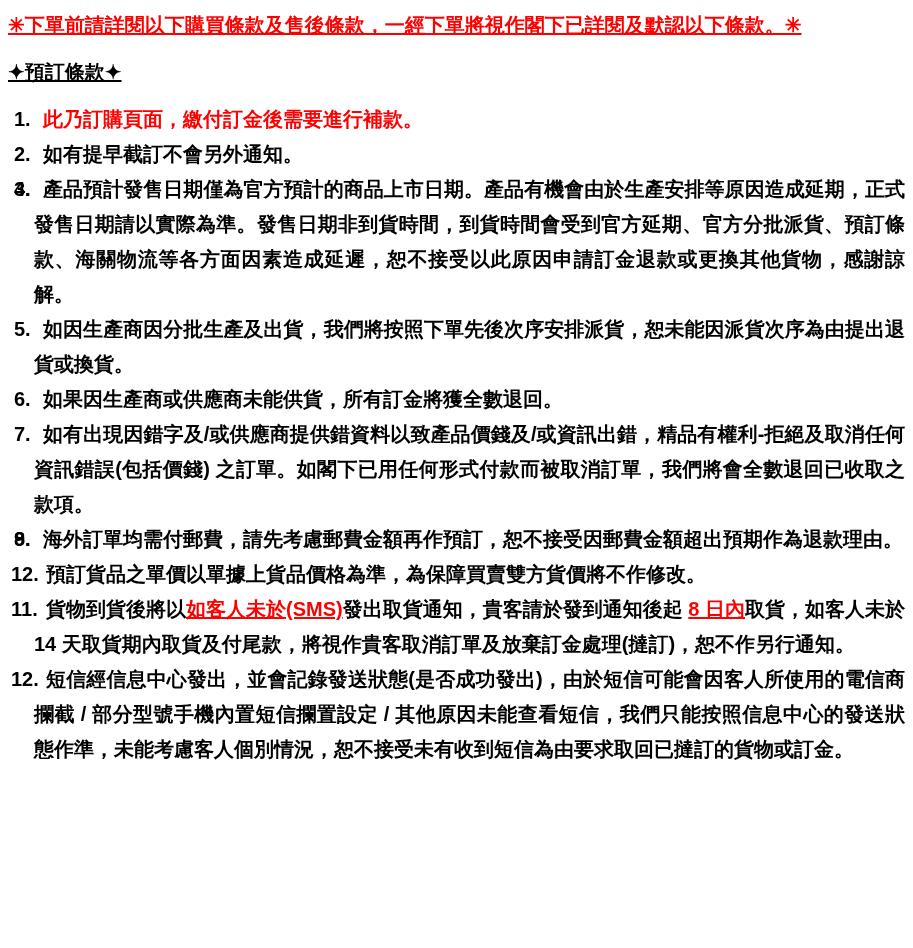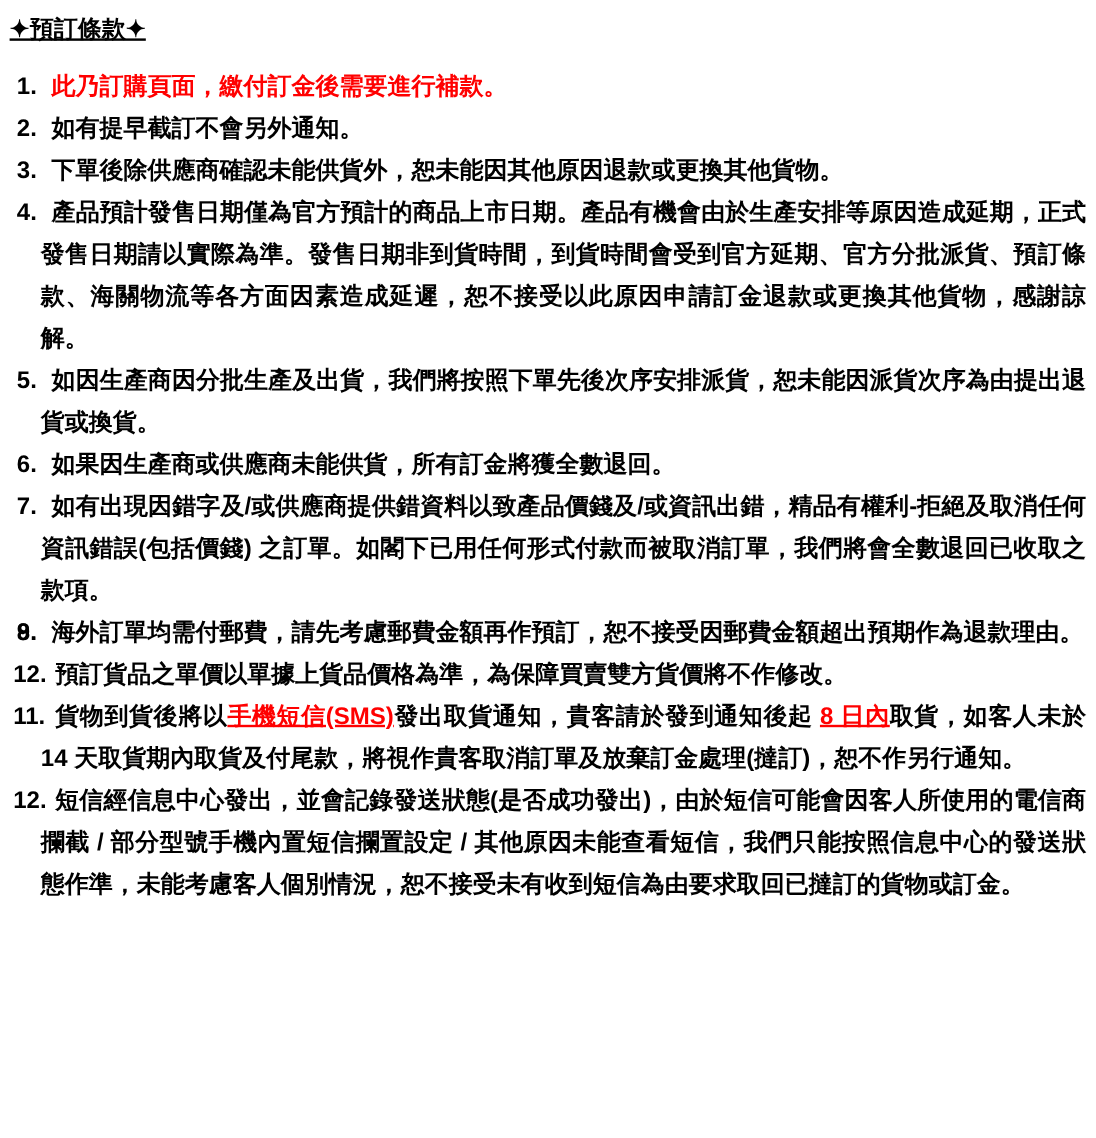--- a/index.html
+++ b/index.html
@@ -68,30 +68,31 @@
   a.seg.link {
     color: var(--link);
     text-decoration: underline;
     cursor: pointer;
   }
 </style>
 </head>
 <body>
 
 <div class="page">
+  <div class="notice">✳下單前請詳閱以下購買條款及售後條款，一經下單將視作閣下已詳閱及默認以下條款。✳</div>
 
   <div class="section-title">✦預訂條款✦</div>
 
   <div class="terms-list">
       <div class="term"><span class="num">1.</span><span class="seg red">此乃訂購頁面，繳付訂金後需要進行補款。</span></div>
       <div class="term"><span class="num">2.</span><span class="seg normal">如有提早截訂不會另外通知。</span></div>
-      <div class="term"><span class="num">3.</span><span class="seg normal">下單後除供應商確認未能供貨外，恕未能因其他原因退款或更換其他貨物。</span></div>
+      <div class="term"><span class="num">3.</span></div>
       <div class="term"><span class="num">4.</span><span class="seg normal">產品預計發售日期僅為官方預計的商品上市日期。產品有機會由於生產安排等原因造成延期，正式發售日期請以實際為準。發售日期非到貨時間，到貨時間會受到官方延期、官方分批派貨、預訂條款、海關物流等各方面因素造成延遲，恕不接受以此原因申請訂金退款或更換其他貨物，感謝諒解。</span></div>
       <div class="term"><span class="num">5.</span><span class="seg normal">如因生產商因分批生產及出貨，我們將按照下單先後次序安排派貨，恕未能因派貨次序為由提出退貨或換貨。</span></div>
       <div class="term"><span class="num">6.</span><span class="seg normal">如果因生產商或供應商未能供貨，所有訂金將獲全數退回。</span></div>
       <div class="term"><span class="num">7.</span><span class="seg normal">如有出現因錯字及/或供應商提供錯資料以致產品價錢及/或資訊出錯，精品有權利-拒絕及取消任何資訊錯誤(包括價錢) 之訂單。如閣下已用任何形式付款而被取消訂單，我們將會全數退回已收取之款項。</span></div>
       <div class="term"><span class="num">8.</span></div>
       <div class="term"><span class="num">9.</span><span class="seg normal">海外訂單均需付郵費，請先考慮郵費金額再作預訂，恕不接受因郵費金額超出預期作為退款理由。</span></div>
       <div class="term two-digit"><span class="num">12.</span><span class="seg normal">預訂貨品之單價以單據上貨品價格為準，為保障買賣雙方貨價將不作修改。</span></div>
-      <div class="term two-digit"><span class="num">11.</span><span class="seg normal">貨物到貨後將以</span><span class="seg red-underline">手機短信(SMS)</span><span class="seg normal">發出取貨通知，貴客請於發到通知後起 </span><span class="seg red-underline">8 日內</span><span class="seg normal">取貨，如客人未於 14 天取貨期內取貨及付尾款，將視作貴客取消訂單及放棄訂金處理(撻訂)，恕不作另行通知。</span></div>
+      <div class="term two-digit"><span class="num">11.</span><span class="seg normal">貨物到貨後將以</span><span class="seg red-underline">如客人未於(SMS)</span><span class="seg normal">發出取貨通知，貴客請於發到通知後起 </span><span class="seg red-underline">8 日內</span><span class="seg normal">取貨，如客人未於 14 天取貨期內取貨及付尾款，將視作貴客取消訂單及放棄訂金處理(撻訂)，恕不作另行通知。</span></div>
       <div class="term two-digit"><span class="num">12.</span><span class="seg normal">短信經信息中心發出，並會記錄發送狀態(是否成功發出)，由於短信可能會因客人所使用的電信商攔截 / 部分型號手機內置短信攔置設定 / 其他原因未能查看短信，我們只能按照信息中心的發送狀態作準，未能考慮客人個別情況，恕不接受未有收到短信為由要求取回已撻訂的貨物或訂金。</span></div>
     </div>
 </div>
 
 </body></html>

